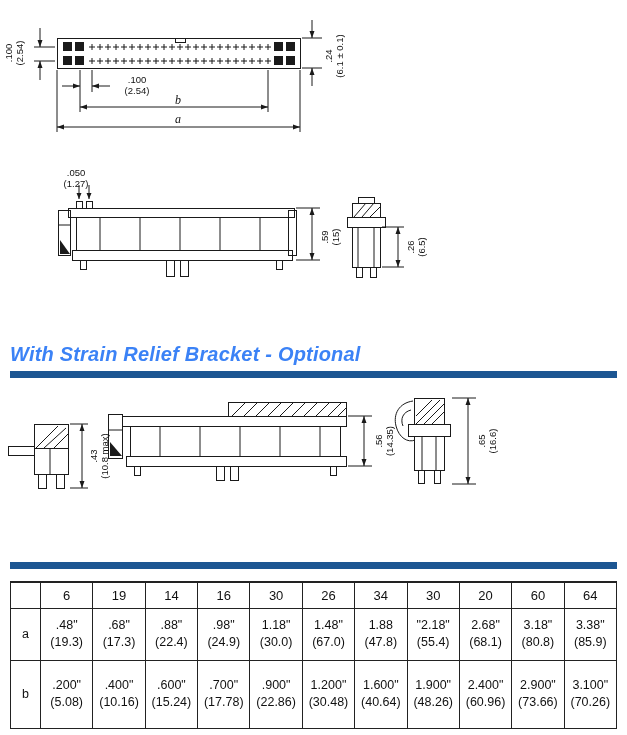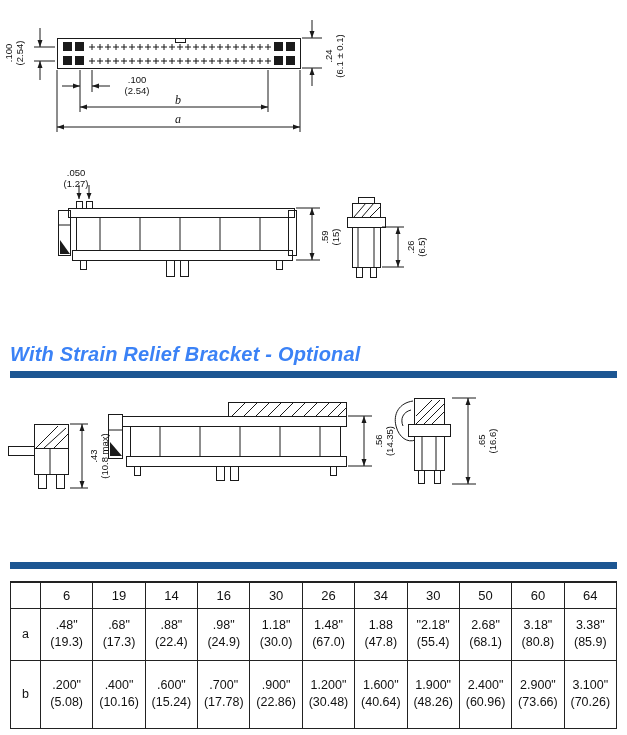--- a/index.html
+++ b/index.html
@@ -205,21 +205,21 @@
       <tr>
         <th class="lbl"></th>
         <th>6</th>
         <th>19</th>
         <th>14</th>
         <th>16</th>
         <th>30</th>
         <th>26</th>
         <th>34</th>
         <th>30</th>
-        <th>50</th>
+        <th>20</th>
         <th>60</th>
         <th>64</th>
       </tr>
     </thead>
     <tbody>
       <tr class="row-a">
         <td class="lbl">a</td>
         <td>
             <div class="in">.48"</div>
             <div class="mm">(19.3)</div>

